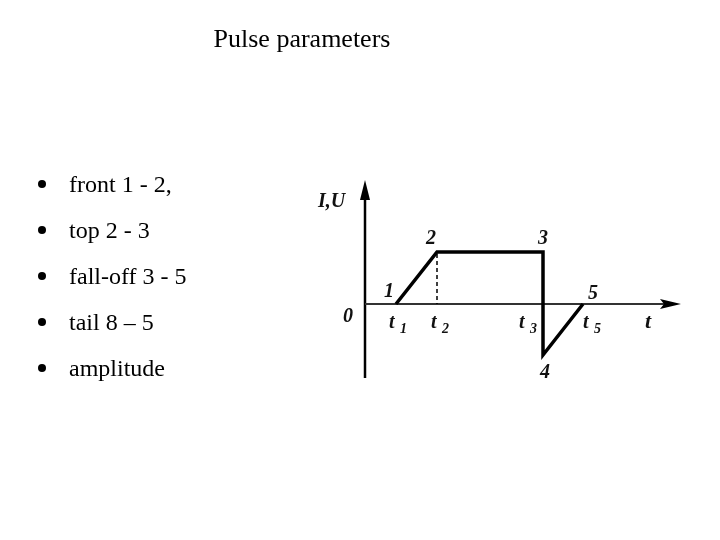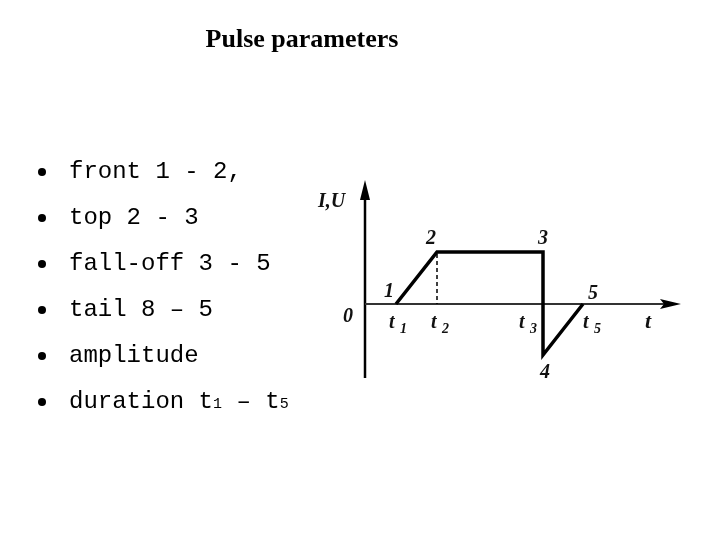--- a/index.html
+++ b/index.html
@@ -1,45 +1,44 @@
 <!DOCTYPE html>
 <html><head>
   <meta charset="utf-8">
   <style>
     html, body { margin: 0; padding: 0; background: #ffffff; }
     body { width: 720px; height: 540px; position: relative; overflow: hidden; }
     .title {
       position: absolute; left: 0; width: 604px; top: 24px;
       text-align: center;
-      font-family: "Liberation Serif", serif; font-weight: bold; font-size: 26px; color: #000;
+      font-family: "Liberation Serif", serif; font-weight: normal; font-size: 26px; color: #000;
     }
     .bullets {
-      position: absolute; left: 34px; top: 152px; margin: 0; padding: 0; list-style: none;
-      font-family: Liberation Mono, monospace; font-size: 24px; color: #000;
+      position: absolute; left: 34px; top: 164px; margin: 0; padding: 0; list-style: none;
+      font-family: Liberation Serif, serif; font-size: 24px; color: #000;
     }
     .bullets li { height: 46px; line-height: 40px; position: relative; padding-left: 35px; white-space: nowrap; }
     .bullets li .dot {
       position: absolute; left: 4px; top: 16px; width: 8px; height: 8px; border-radius: 50%; background: #000;
     }
     .bullets li .sub { font-size: 15px; }
     svg.diagram { position: absolute; left: 0; top: 0; }
     .lbl { font-family: "Liberation Serif", serif; font-style: italic; font-weight: bold; fill: #111; }
   </style>
 </head>
 <body>
 
 <div class="title">Pulse parameters</div>
 
 <ul class="bullets">
   <li><span class="dot"></span><span>front  1 - 2,</span></li>
   <li><span class="dot"></span><span>top  2 - 3</span></li>
   <li><span class="dot"></span><span>fall-off  3 - 5</span></li>
   <li><span class="dot"></span><span>tail 8 – 5</span></li>
   <li><span class="dot"></span><span>amplitude</span></li>
-  <li><span class="dot"></span><span>duration  t</span><span class="sub">1</span><span> – t</span><span class="sub">5</span></li>
 </ul>
 
 <svg class="diagram" width="720" height="540">
 
   <g>
     <line x1="365" y1="195" x2="365" y2="378" stroke="#000" stroke-width="2.5"></line>
     <polygon points="365,180 360,200 370,200" fill="#000"></polygon>
   </g>
 
   <g>

